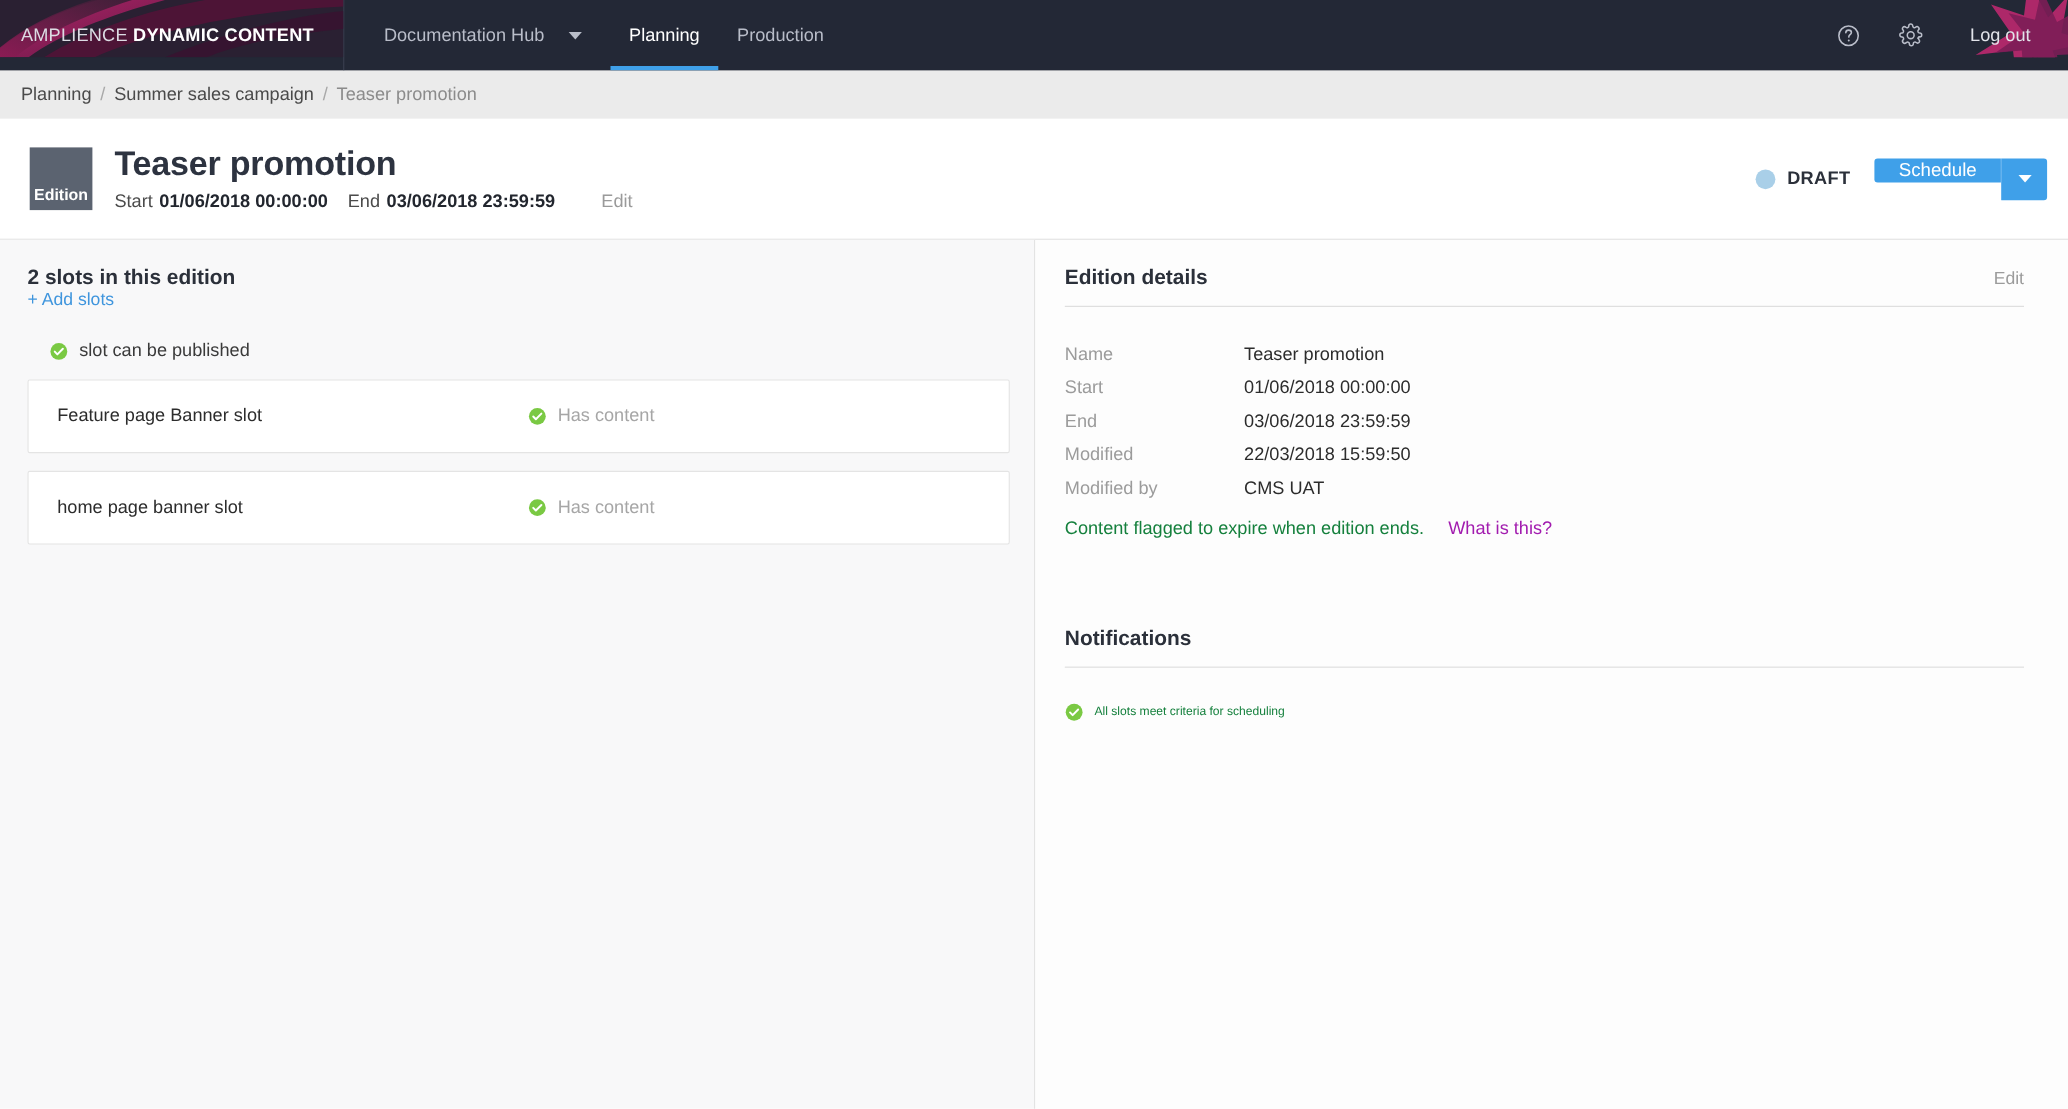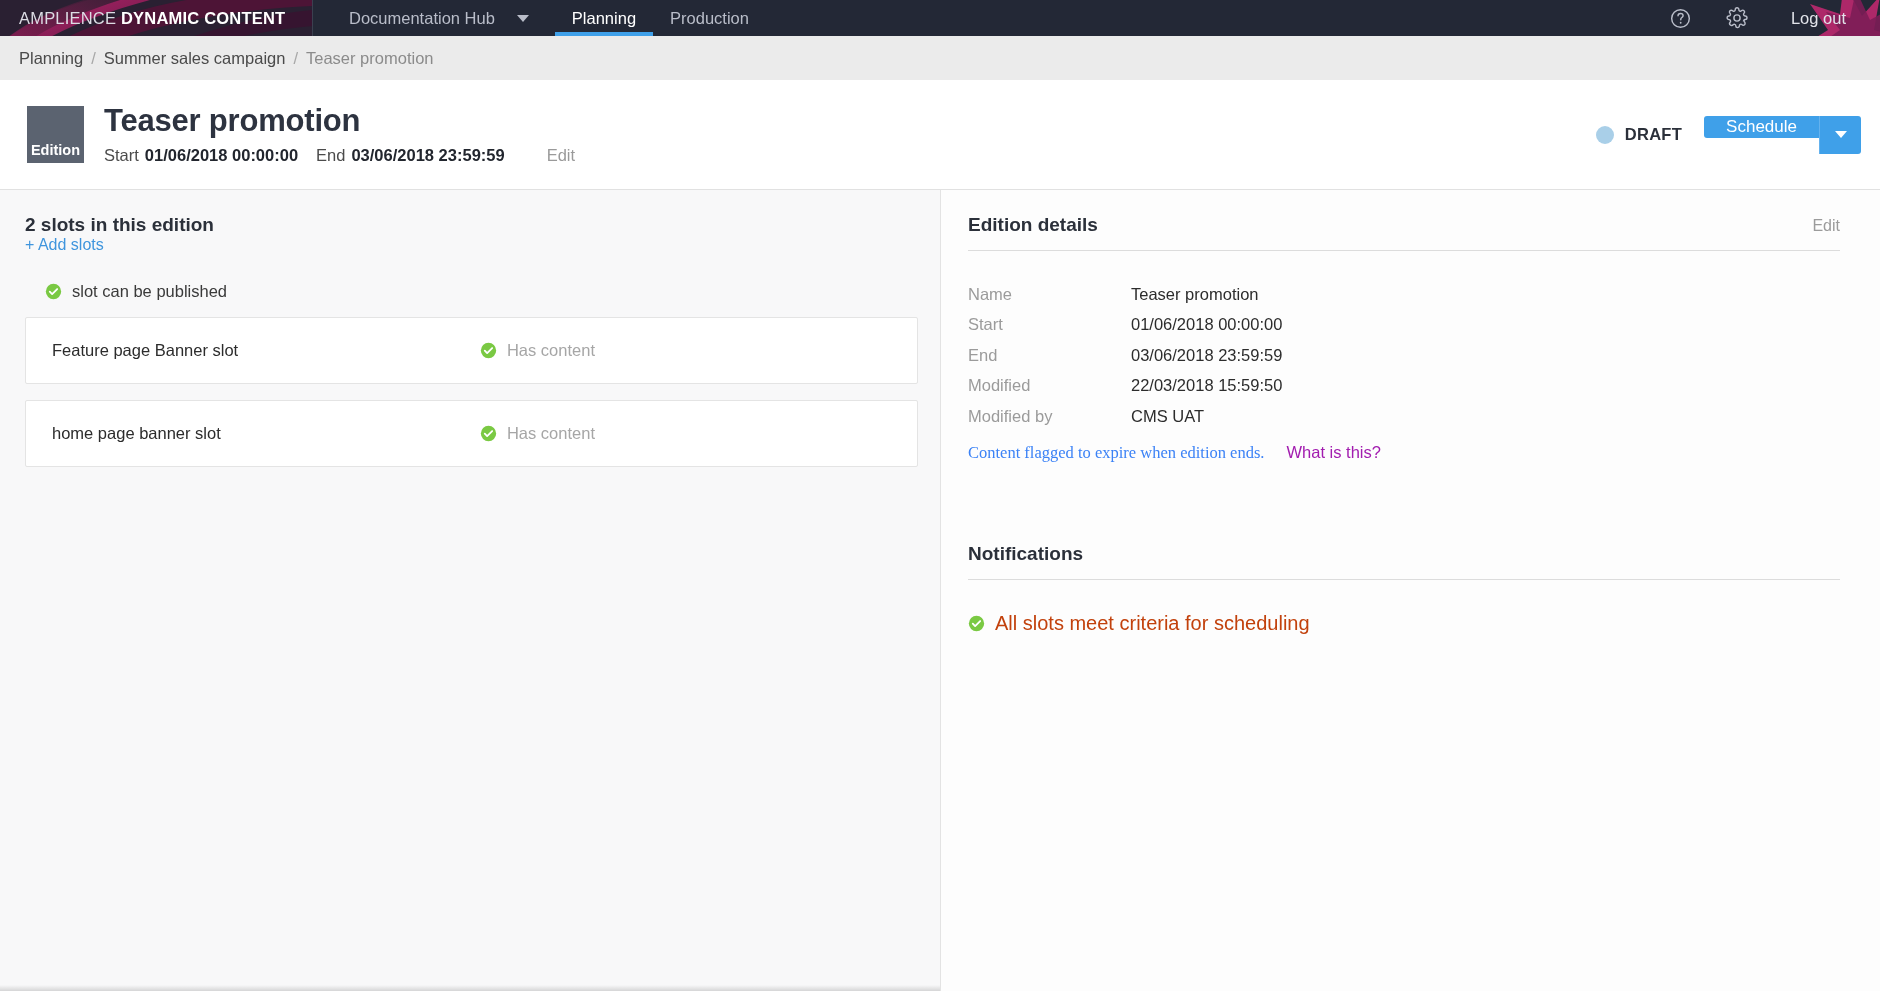--- a/index.html
+++ b/index.html
@@ -7,21 +7,21 @@
     width: 1880px; height: 1008px;
     background: #ffffff;
     font-family: "Liberation Sans", sans-serif;
     -webkit-font-smoothing: antialiased;
     overflow: hidden;
   }
 
   
   .topnav {
     position: relative;
-    height: 36px;
+    height: 64px;
     background: #232836;
     display: flex;
     align-items: stretch;
     overflow: hidden;
   }
   .brand-zone {
     position: relative;
     width: 313px;
     flex: 0 0 313px;
     display: flex;
@@ -334,36 +334,36 @@
   .detail-value {
     font-size: 16.5px;
     color: #2c2c2c;
   }
   .expire-row {
     margin-top: 17px;
     display: flex;
     align-items: baseline;
     font-size: 16.5px;
   }
-  .expire-text { color: #3b82f6; font-family: Liberation Serif, serif; }
+  .expire-text { color: #15803d; }
   .expire-link {
     color: #a21caf;
     margin-left: 22px;
     cursor: pointer;
     white-space: nowrap;
   }
   .notif-block { margin-top: 80px; }
   .notif-item {
     display: flex;
     align-items: center;
     margin-top: 32px;
   }
   .notif-text {
-    font-size: 20px;
-    color: #c2410c;
+    font-size: 11px;
+    color: #15803d;
     margin-left: 10px;
   }
 
   
   .bottom-edge {
     position: absolute;
     left: 0; right: 0; bottom: 0;
     height: 6px;
     background: linear-gradient(to bottom, rgba(0,0,0,0) 0%, rgba(0,0,0,.14) 100%);
     pointer-events: none;

